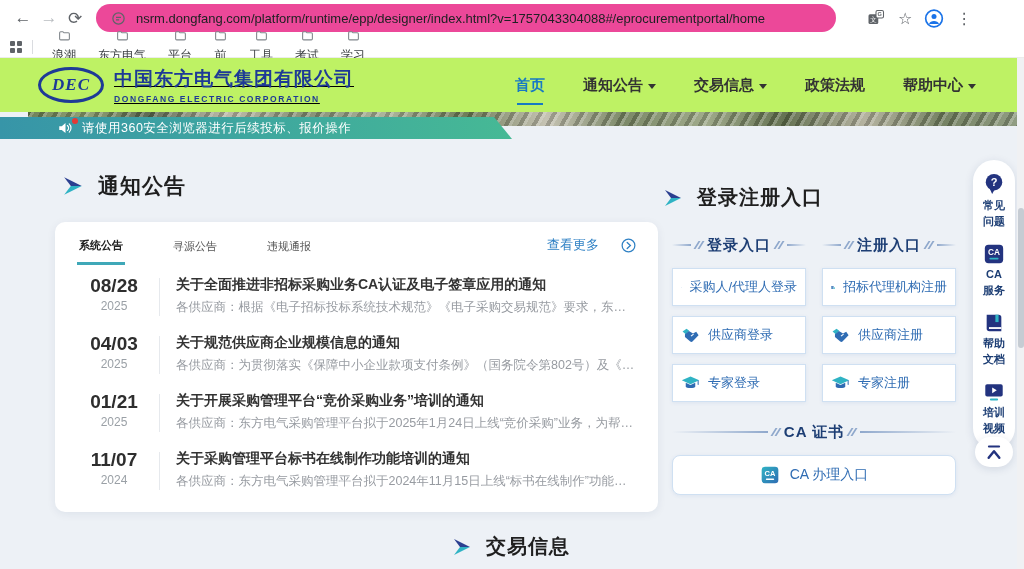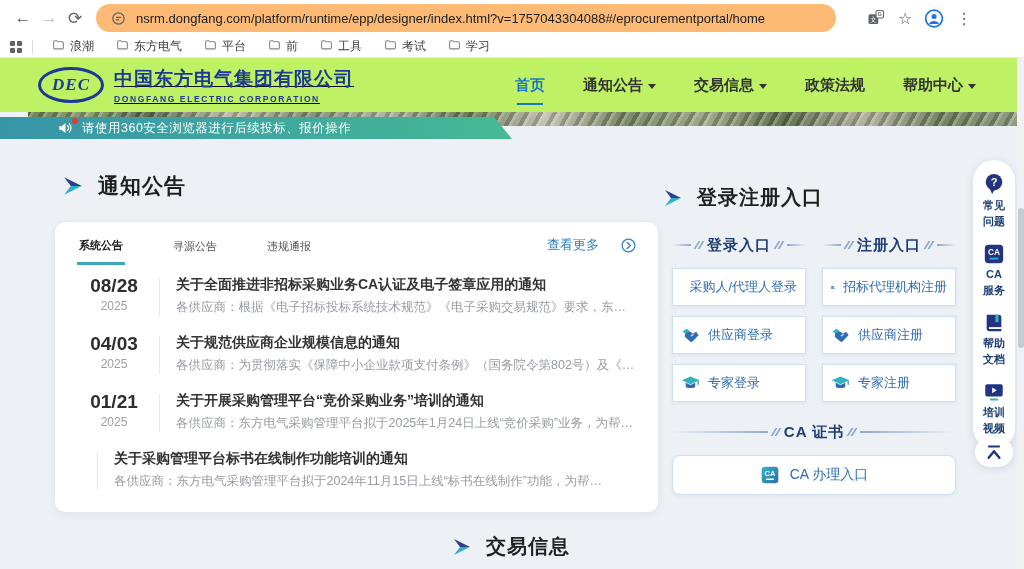--- a/index.html
+++ b/index.html
@@ -3,32 +3,32 @@
 <meta charset="utf-8">
 <style>
   * { margin:0; padding:0; box-sizing:border-box; }
   body { font-family:"Liberation Sans","DejaVu Sans",sans-serif; background:#fff; }
   .screen { position:relative; width:1024px; height:569px; overflow:hidden; background:#edf1f6; }
 
   
   .chrome { position:absolute; top:0; left:0; width:1024px; height:36px; background:#fff; display:flex; align-items:center; padding:0 10px; }
   .nav-btn { width:26px; height:26px; display:flex; align-items:center; justify-content:center; border-radius:50%; color:#5f6368; font-size:17px; cursor:pointer; }
   .nav-btn.dim { color:#b8bcc0; }
-  .url-pill { height:28px; flex:0 0 740px; margin:0 12px 0 8px; background:#fdba74; border-radius:14px; display:flex; align-items:center; padding:0 12px; gap:8px; }
+  .url-pill { height:28px; flex:0 0 740px; margin:0 12px 0 8px; background:#ec4899; border-radius:14px; display:flex; align-items:center; padding:0 12px; gap:8px; }
   .url-text { font-size:13px; color:#202124; white-space:nowrap; overflow:hidden; }
   .chrome-right { display:flex; align-items:center; gap:12px; margin-left:18px; }
   .chrome-icon { width:20px; height:20px; display:flex; align-items:center; justify-content:center; color:#5f6368; }
   .star { font-size:16px; color:#5f6368; }
   .kebab { font-size:16px; color:#5f6368; letter-spacing:0; }
 
   .bookmarks { position:absolute; top:36px; left:0; width:1024px; height:22px; background:#fff; display:flex; align-items:center; padding:0 8px; border-bottom:1px solid #ececec; }
   .apps-grid { display:grid; grid-template-columns:5px 5px; grid-template-rows:5px 5px; gap:2px; margin:0 8px 0 2px; }
   .apps-grid i { background:#5f6368; border-radius:1px; }
   .bm-divider { width:1px; height:14px; background:#dadce0; margin:0 8px 0 2px; }
-  .bm-item { display:flex; align-items:flex-start; gap:5px; margin:0 11px; cursor:pointer; }
+  .bm-item { display:flex; align-items:center; gap:5px; margin:0 11px; cursor:pointer;flex-direction:column; }
   .bm-item span { font-size:12px; color:#3c4043; }
 
   
   .site-header { position:absolute; top:58px; left:0; width:1024px; height:54px; background:#bef264; }
   .logo-wrap { position:absolute; left:38px; top:8px; display:flex; align-items:center; gap:10px; }
   .dec-oval { width:66px; height:36px; border:3px solid #1e3a96; border-radius:50%; display:flex; align-items:center; justify-content:center; }
   .dec-oval b { font-family:"Liberation Serif","DejaVu Serif",serif; font-style:italic; font-size:17px; color:#1e3a96; letter-spacing:1px; }
   .co-names { display:flex; flex-direction:column;text-decoration:underline; }
   .co-cn { font-size:19px; font-weight:bold; color:#1e3a96; letter-spacing:1px; }
   .co-en { font-size:8.5px; font-weight:bold; color:#1e3a96; letter-spacing:1.6px; margin-top:2px; }
@@ -288,20 +288,24 @@
         <div class="y">2025</div>
       </div>
       <div class="n-sep"></div>
       <div class="n-body">
         <div class="n-title">关于开展采购管理平台“竞价采购业务”培训的通知</div>
         <div class="n-desc">各供应商：东方电气采购管理平台拟于2025年1月24日上线“竞价采购”业务，为帮助各供…</div>
       </div>
     </div>
 
     <div class="n-item">
+      <div class="n-date">
+        <div class="d">11/07</div>
+        <div class="y">2024</div>
+      </div>
       <div class="n-sep"></div>
       <div class="n-body">
         <div class="n-title">关于采购管理平台标书在线制作功能培训的通知</div>
         <div class="n-desc">各供应商：东方电气采购管理平台拟于2024年11月15日上线“标书在线制作”功能，为帮…</div>
       </div>
     </div>
   </div>
 
   <div class="sec-title" style="left:663px; top:184px;">
     <svg width="20" height="20" viewBox="0 0 20 20">

